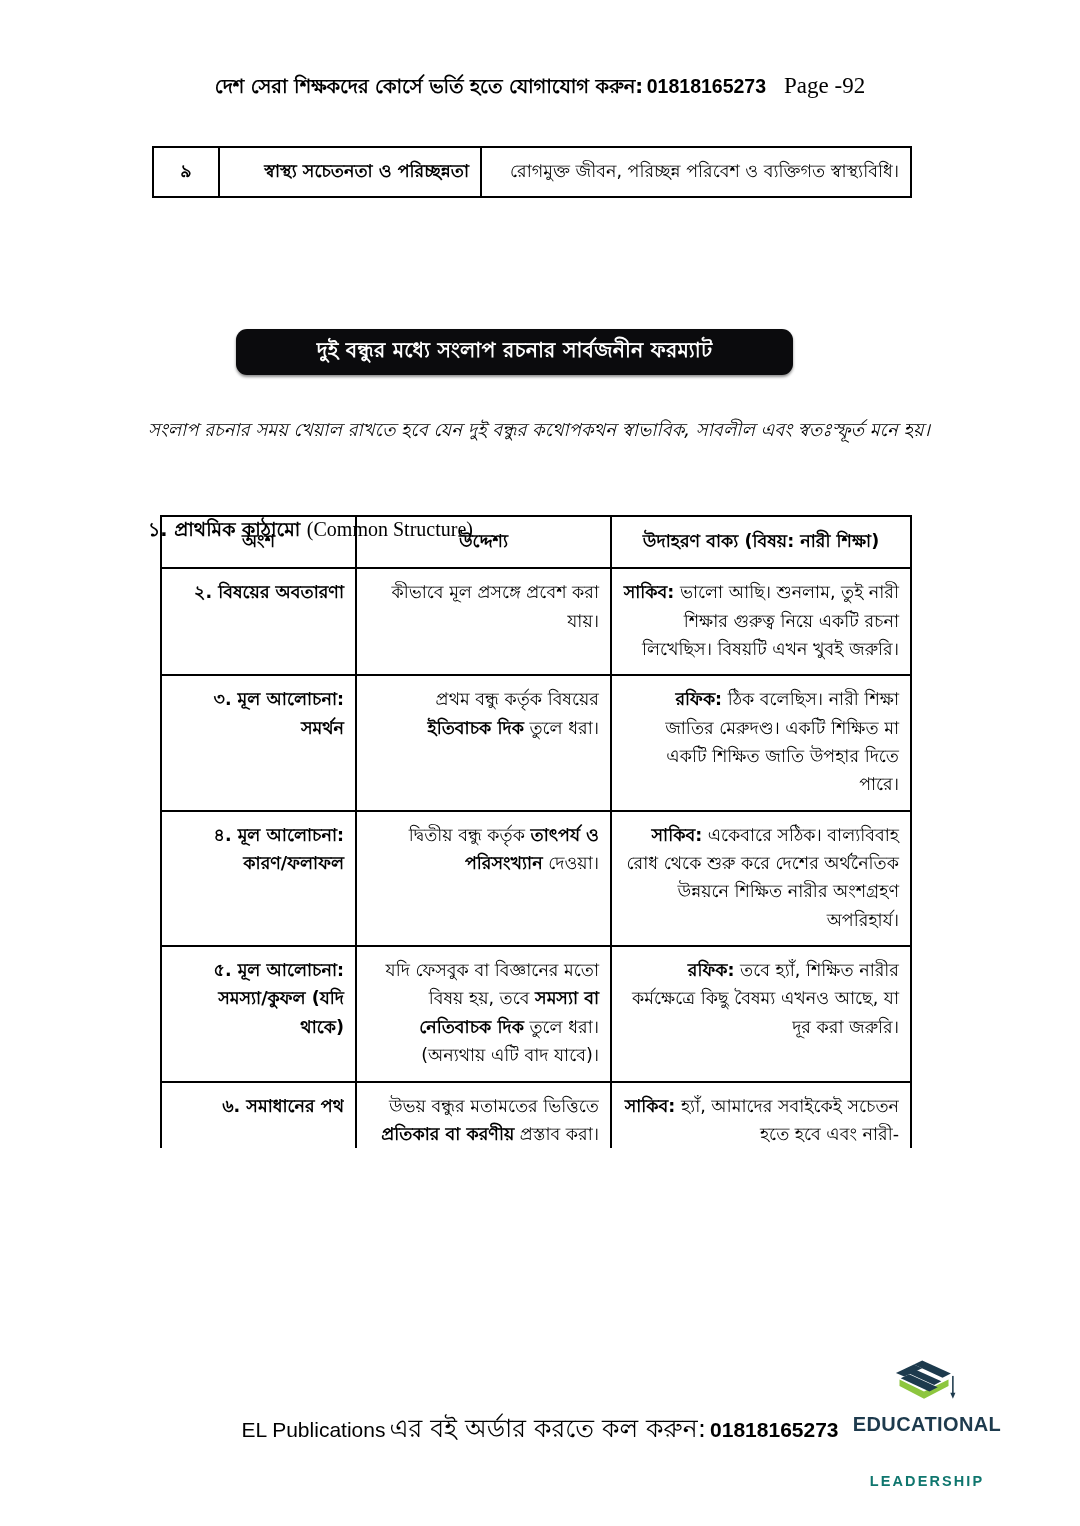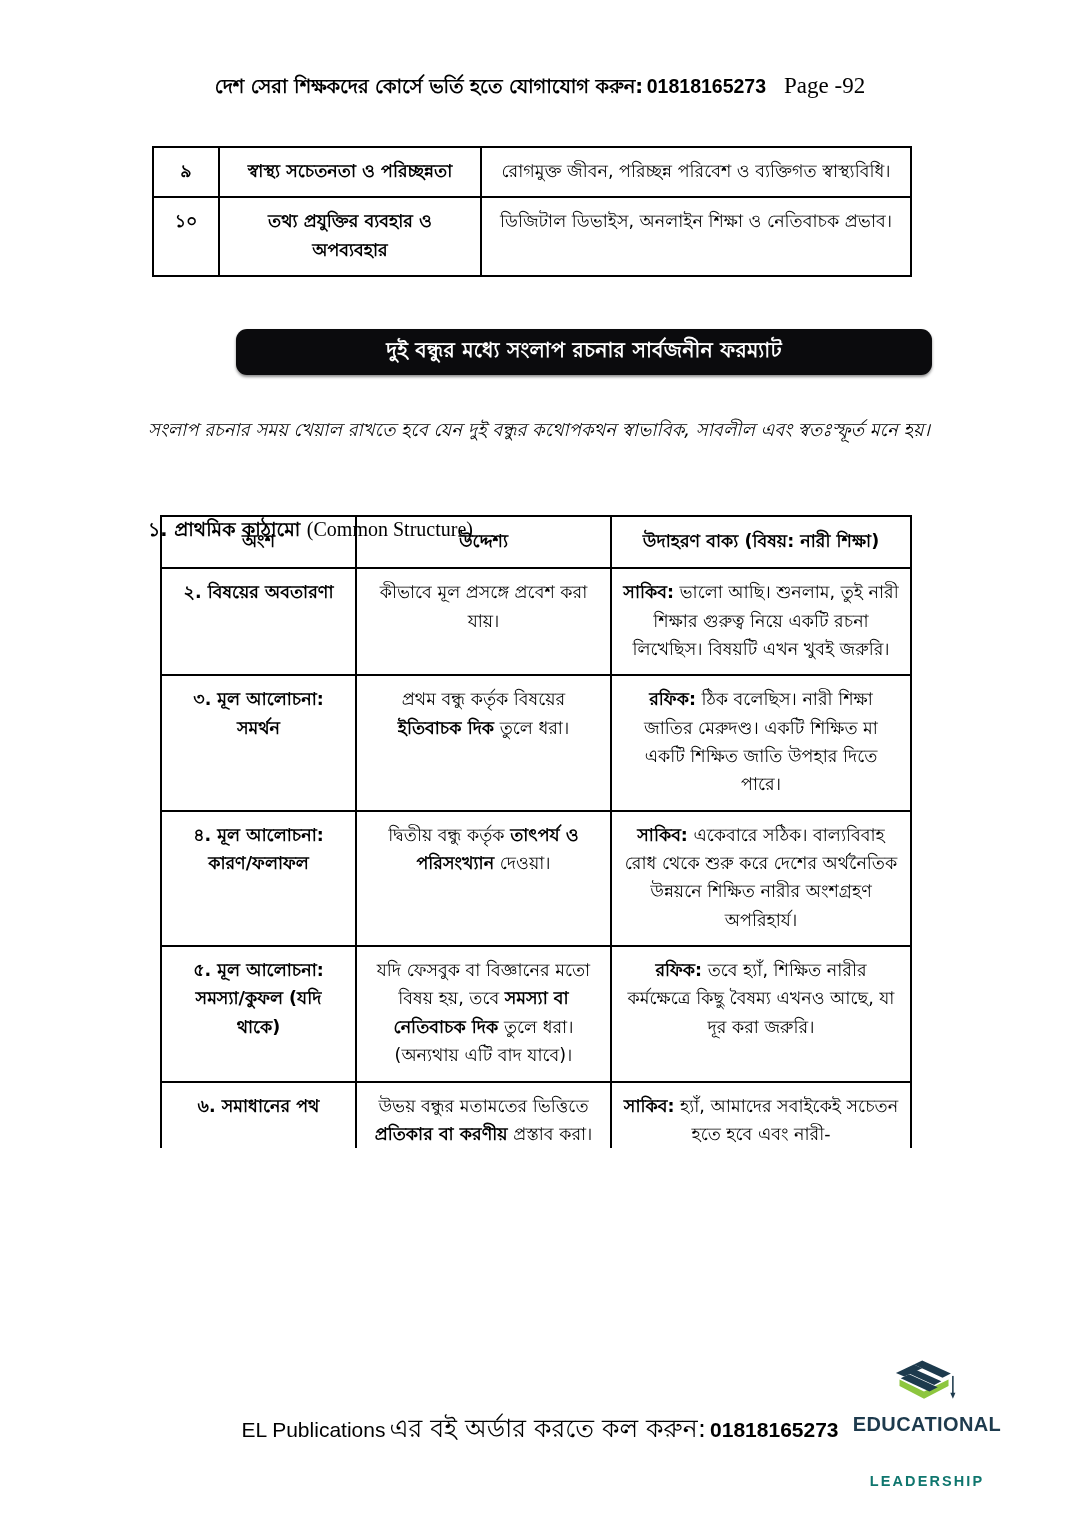--- a/index.html
+++ b/index.html
@@ -53,21 +53,21 @@
     border-collapse: collapse;
     table-layout: fixed;
   }
   table.doc-table td, table.doc-table th {
     border: 2.2px solid #000;
     vertical-align: top;
     padding: 9px 11px 11px 11px;
     font-family: "DejaVu Sans", "Liberation Sans", sans-serif;
     font-size: 17.5px;
     line-height: 1.62;
-    text-align: center;
+    text-align: right;
     font-weight: 400;
   }
 
   
   #top-table {
     top: 146px;
     left: 152px;
     width: 760px;
   }
   #top-table td.num {
@@ -83,21 +83,21 @@
   }
   #top-table td.desc {
     font-weight: 400;
   }
 
   
   .banner {
     position: absolute;
     top: 329px;
     left: 236px;
-    width: 696px;
+    width: 557px;
     height: 46px;
     background: #0b0b0d;
     border-radius: 11px;
     display: flex;
     align-items: center;
     justify-content: center;
     box-shadow: 0 2px 3px rgba(0,0,0,0.45);
   }
   .banner-text {
     color: #ffffff;
@@ -235,25 +235,20 @@
     <span class="hdr-page">Page -92</span>
   </div>
 
   <table class="doc-table" id="top-table">
     <tbody>
       <tr>
         <td class="num">৯</td>
         <td class="topic">স্বাস্থ্য সচেতনতা ও পরিচ্ছন্নতা</td>
         <td class="desc">রোগমুক্ত জীবন, পরিচ্ছন্ন পরিবেশ ও ব্যক্তিগত স্বাস্থ্যবিধি।</td>
       </tr>
-      <tr>
-        <td class="num">১০</td>
-        <td class="topic">তথ্য প্রযুক্তির ব্যবহার ও অপব্যবহার</td>
-        <td class="desc">ডিজিটাল ডিভাইস, অনলাইন শিক্ষা ও নেতিবাচক প্রভাব।</td>
-      </tr>
     </tbody>
   </table>
 
   <div class="banner" style="background: rgb(11, 11, 13);">
     <span class="banner-text" style="color: rgb(255, 255, 255);">দুই বন্ধুর মধ্যে সংলাপ রচনার সার্বজনীন ফরম্যাট</span>
   </div>
 
   <p class="intro">সংলাপ রচনার সময় খেয়াল রাখতে হবে যেন দুই বন্ধুর কথোপকথন স্বাভাবিক, সাবলীল এবং স্বতঃস্ফূর্ত মনে হয়।</p>
 
   <div class="section-heading">

